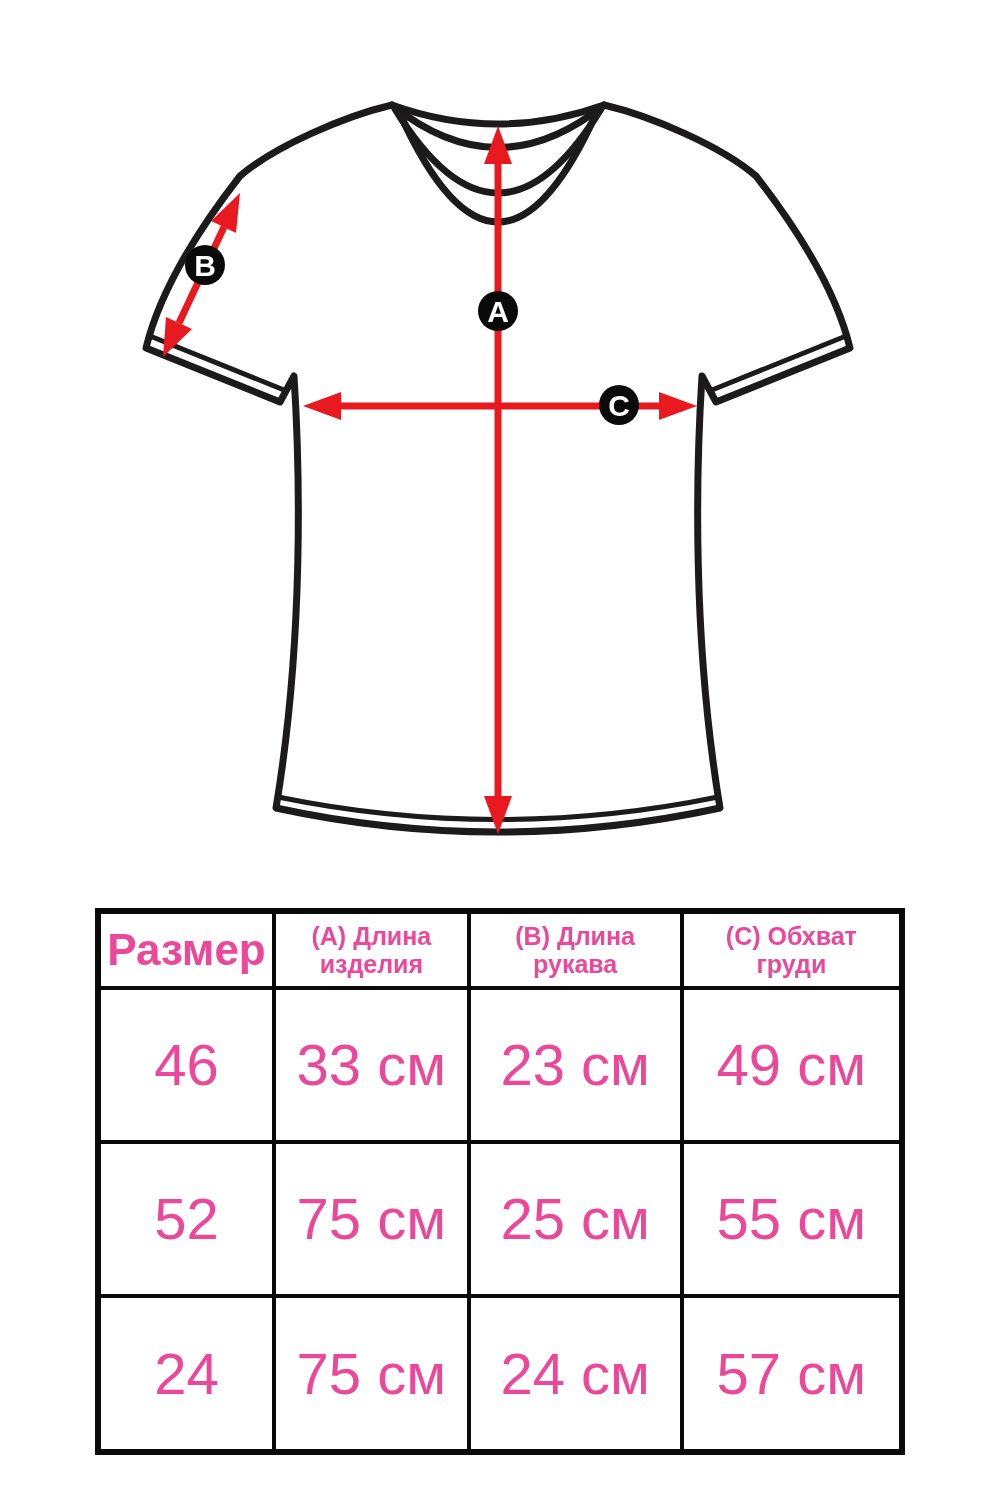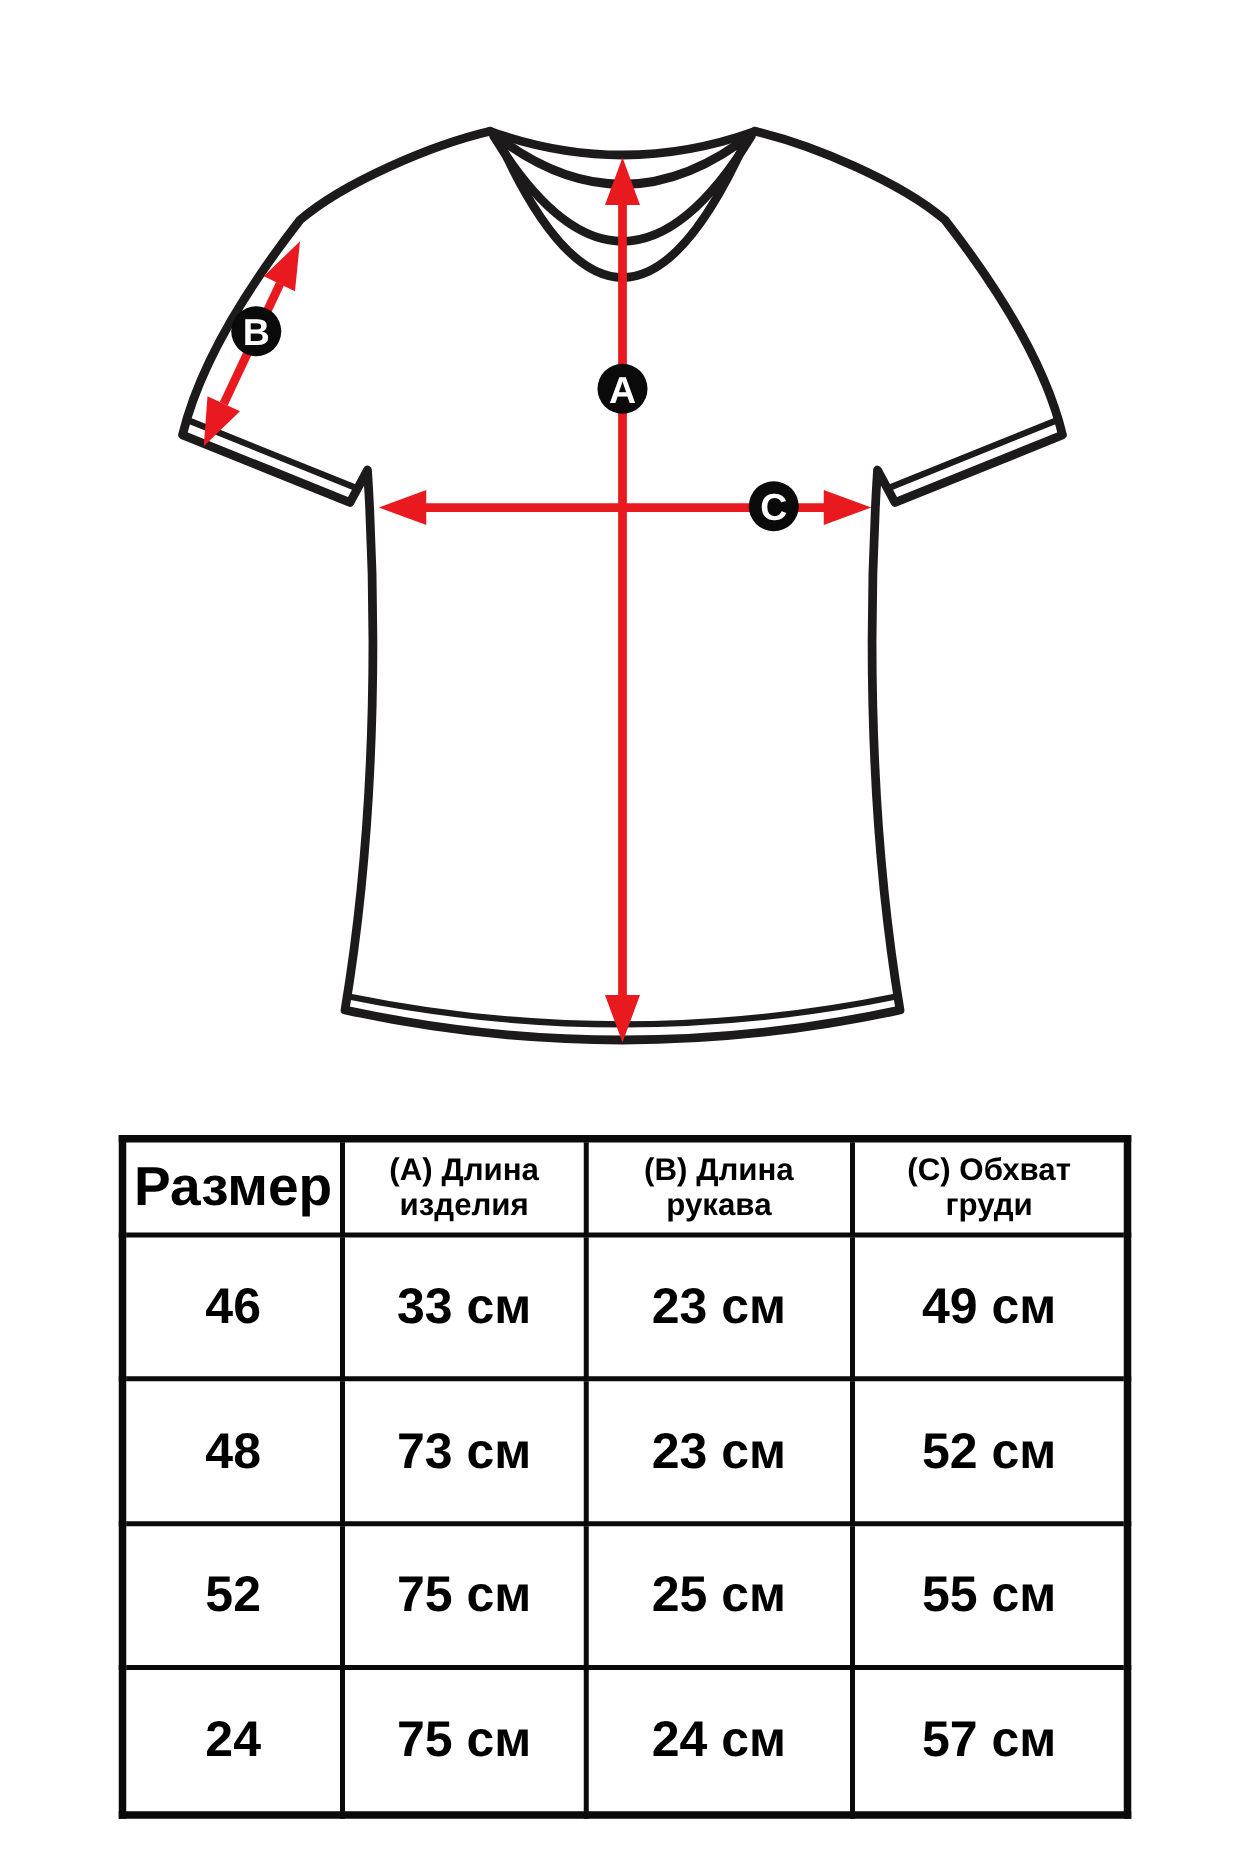--- a/index.html
+++ b/index.html
@@ -32,36 +32,36 @@
     height: 100%;
     border-collapse: collapse;
     table-layout: fixed;
     border: 6px solid #0a0a0a;
   }
   .size-table th, .size-table td {
     border: 4px solid #0a0a0a;
     text-align: center;
     vertical-align: middle;
     padding: 0;
-    color: #000000;
+    color: #ec4899;
     overflow: hidden;
   }
   .size-table thead tr { height: 77px; }
   .size-table th {
     font-size: 25px;
     font-weight: bold;
     line-height: 1.12;
   }
   .size-table th.col-size {
     font-size: 44px;
     line-height: 1.0;
   }
   .size-table td {
-    font-size: 40px;
-    font-weight: bold;
+    font-size: 58px;
+    font-weight: normal;
     white-space: nowrap;
   }
   .col-1 { width: 21.9%; }
   .col-2 { width: 24.2%; }
   .col-3 { width: 26.5%; }
   .col-4 { width: 27.4%; }
   .marker-letter {
     font-family: "Liberation Sans", sans-serif;
     font-weight: bold;
     font-size: 30px;
@@ -161,26 +161,20 @@
         </tr>
       </thead>
       <tbody>
         <tr>
           <td>46</td>
           <td>33 см</td>
           <td>23 см</td>
           <td>49 см</td>
         </tr>
         <tr>
-          <td>48</td>
-          <td>73 см</td>
-          <td>23 см</td>
-          <td>52 см</td>
-        </tr>
-        <tr>
           <td>52</td>
           <td>75 см</td>
           <td>25 см</td>
           <td>55 см</td>
         </tr>
         <tr>
           <td>24</td>
           <td>75 см</td>
           <td>24 см</td>
           <td>57 см</td>

